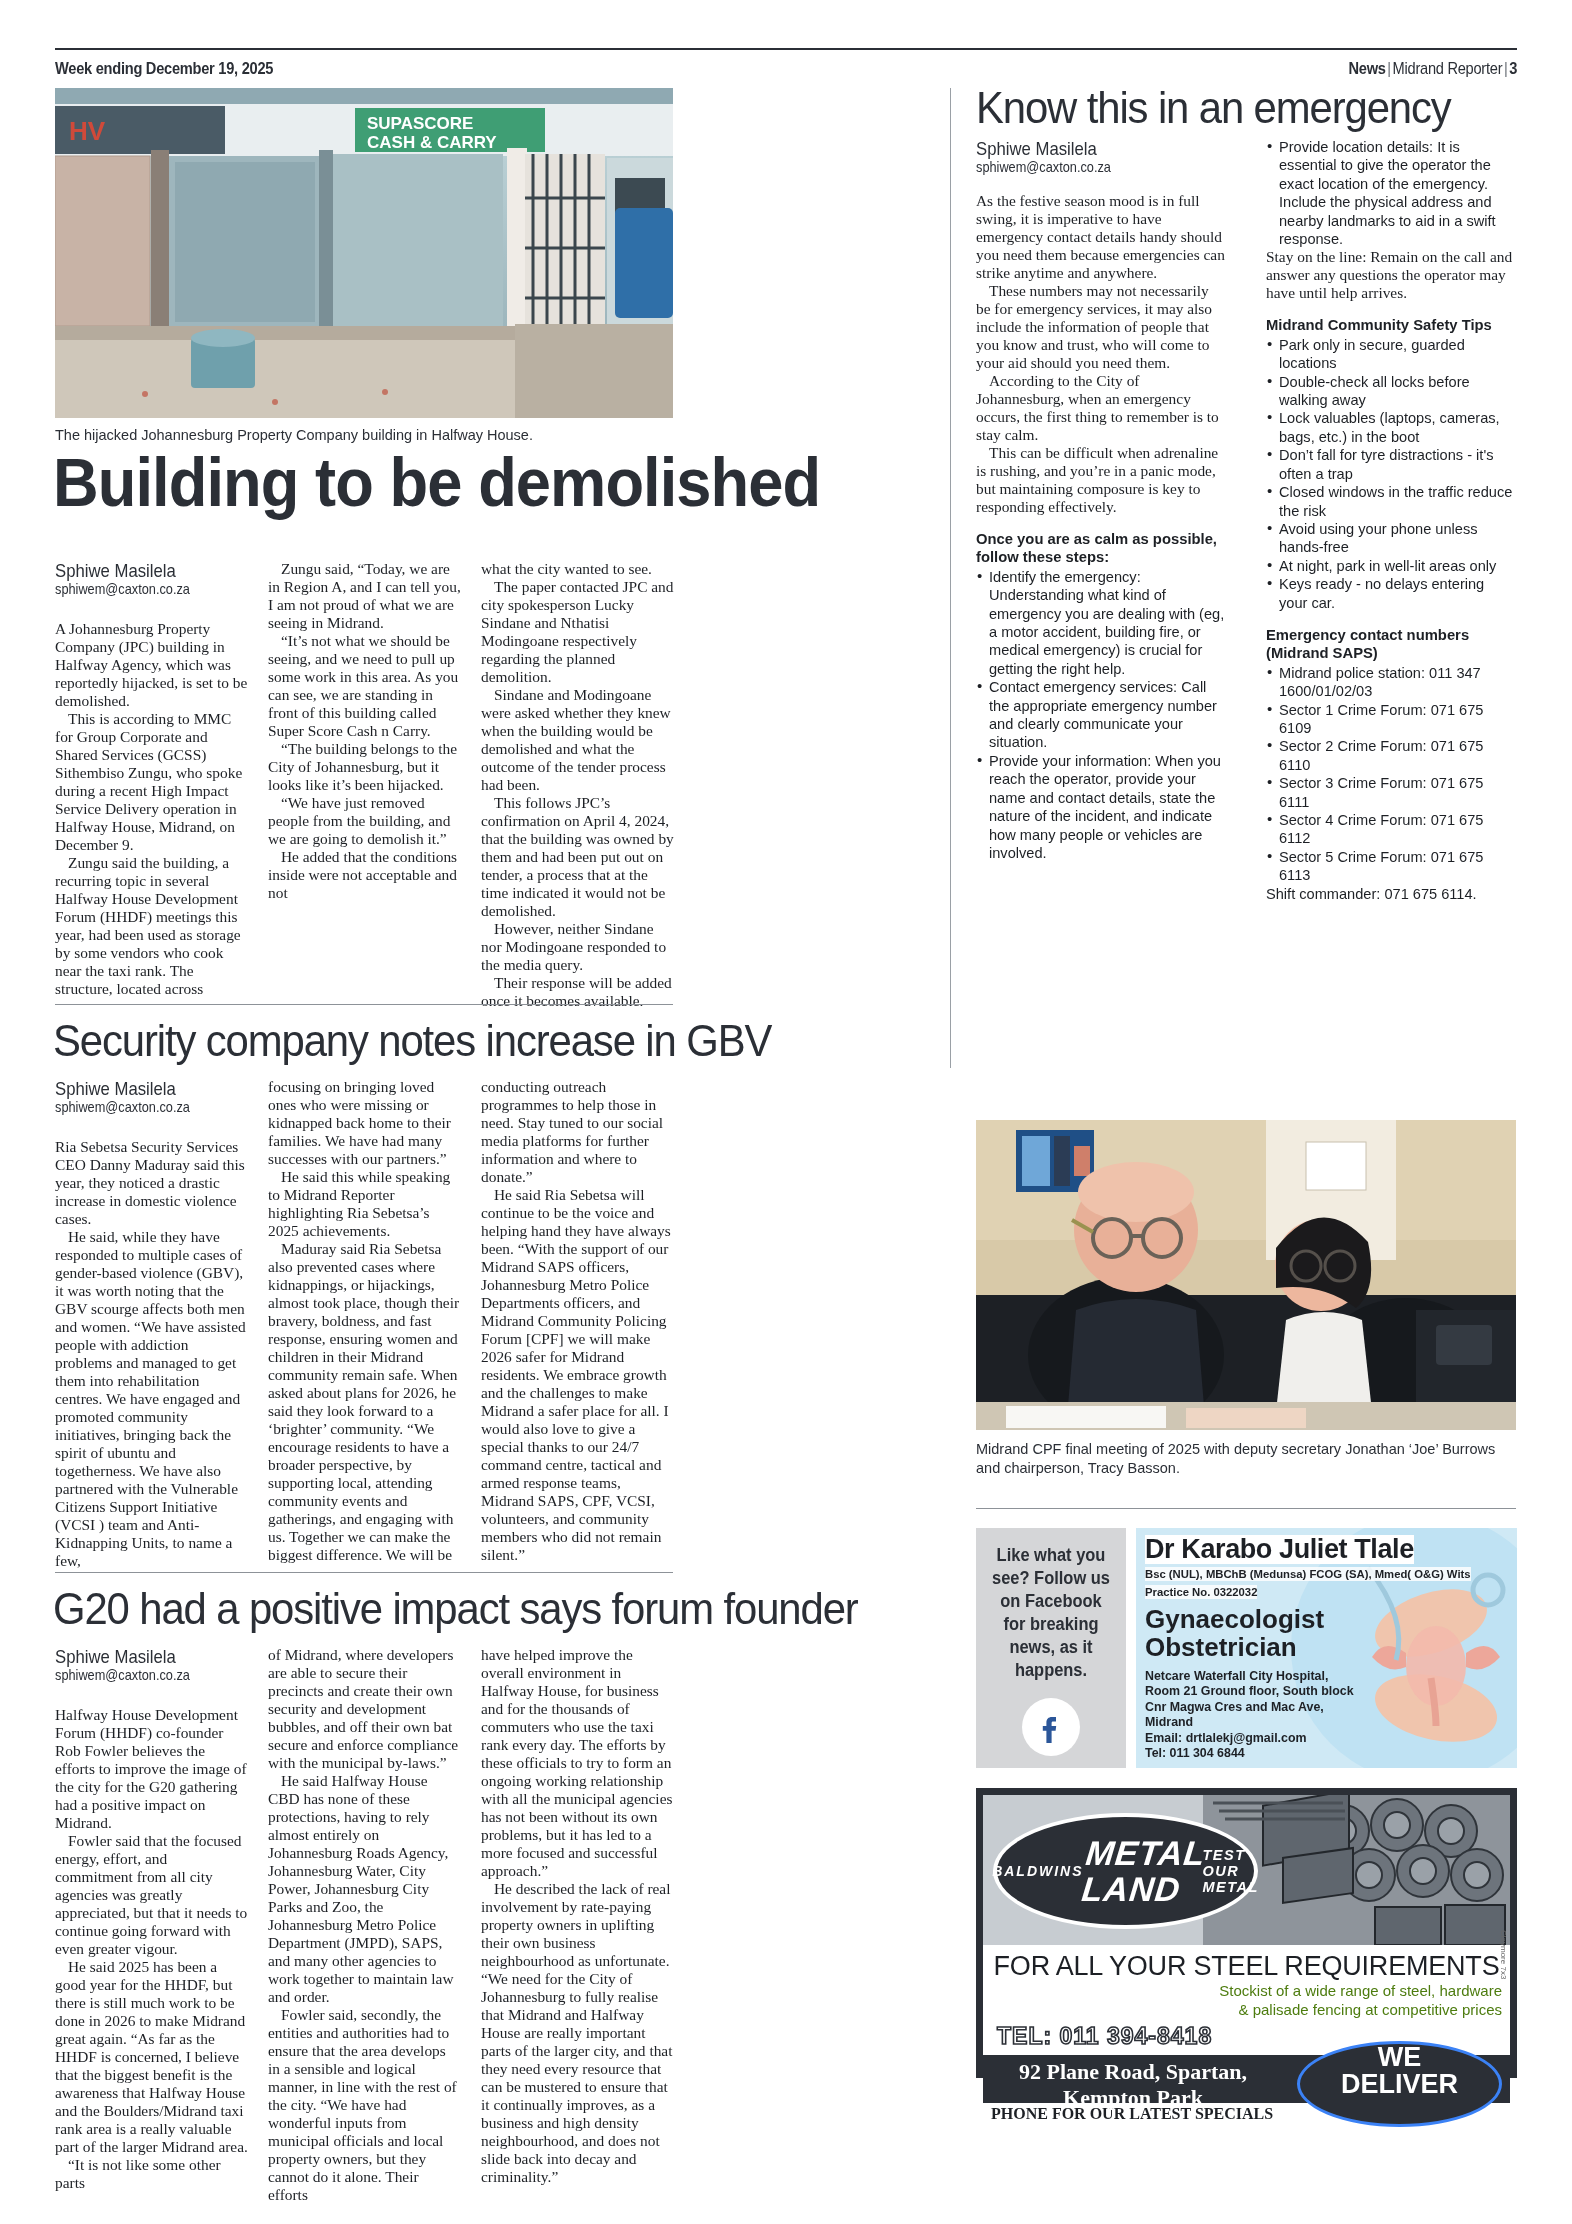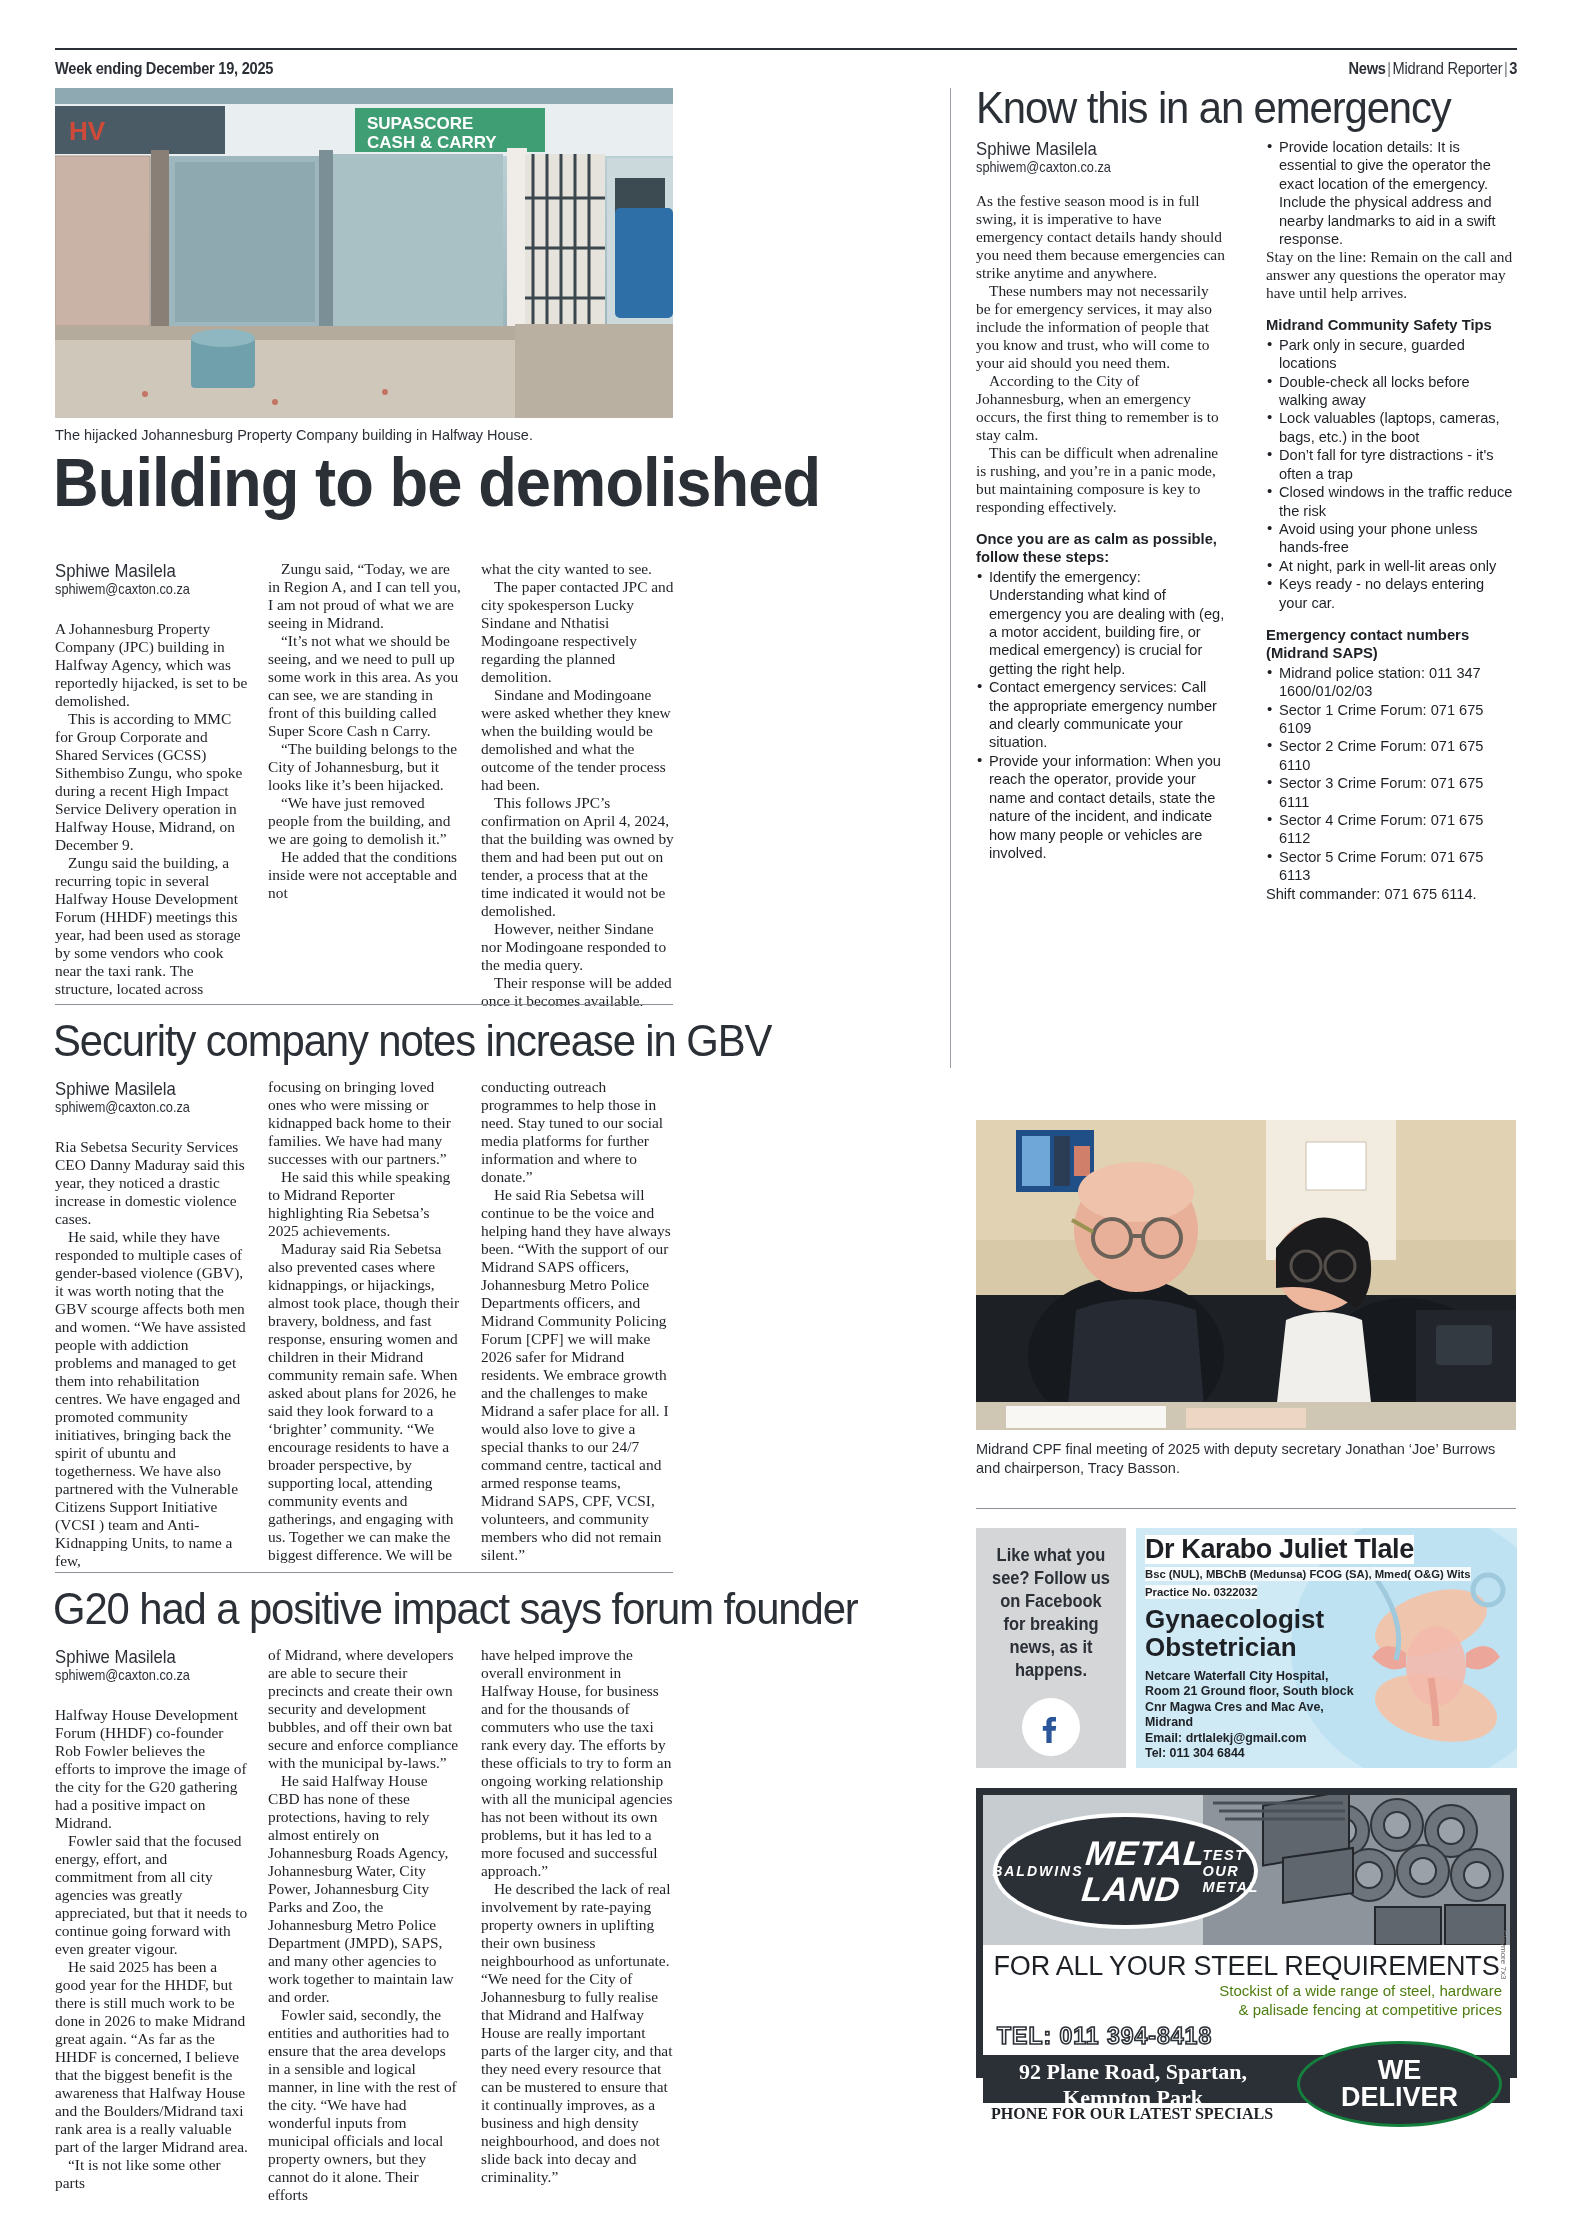--- a/index.html
+++ b/index.html
@@ -223,22 +223,22 @@
     -webkit-text-stroke: 1.6px #2b2f36; letter-spacing: 1px; padding-left: 6px;
   }
   .metal-dark { background: #2b2f36; position: relative; height: 48px; }
   .ml-addr {
     font-family: "Liberation Serif", serif; font-weight: 700; color: #fff;
     font-size: 22px; line-height: 26px; text-align: center; width: 300px;
     padding-top: 4px;
   }
   .ml-deliver {
     position: absolute; right: 8px; top: -14px; width: 205px; height: 86px;
-    border-radius: 50%; background: #2b2f36; border: 3px solid #15803d;
-    display: flex; flex-direction: column; align-items: center; justify-content: center;
+    border-radius: 50%; background: #2b2f36; border: 3px solid #3b82f6;
+    display: flex; flex-direction: column; align-items: center; 
   }
   .ml-deliver span {
     font-family: "Liberation Sans Narrow","Liberation Sans", sans-serif;
     font-weight: 700; color: #fff; font-size: 27px; line-height: 27px;
   }
   .metal-foot {
     background: #fff;
     font-family: "Liberation Serif", serif; font-weight: 700;
     font-size: 16px; line-height: 22px; color: #1d2025; padding-left: 8px;
   }

